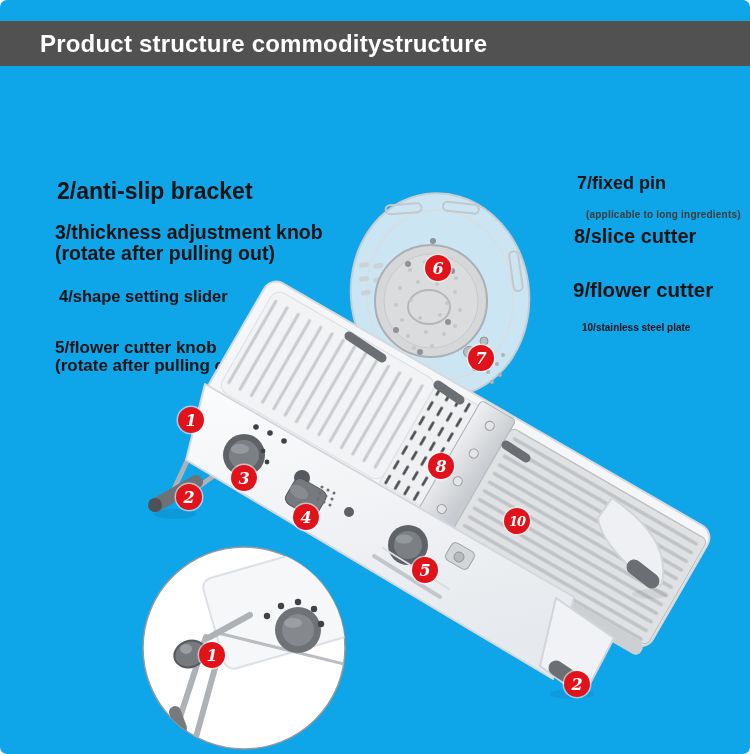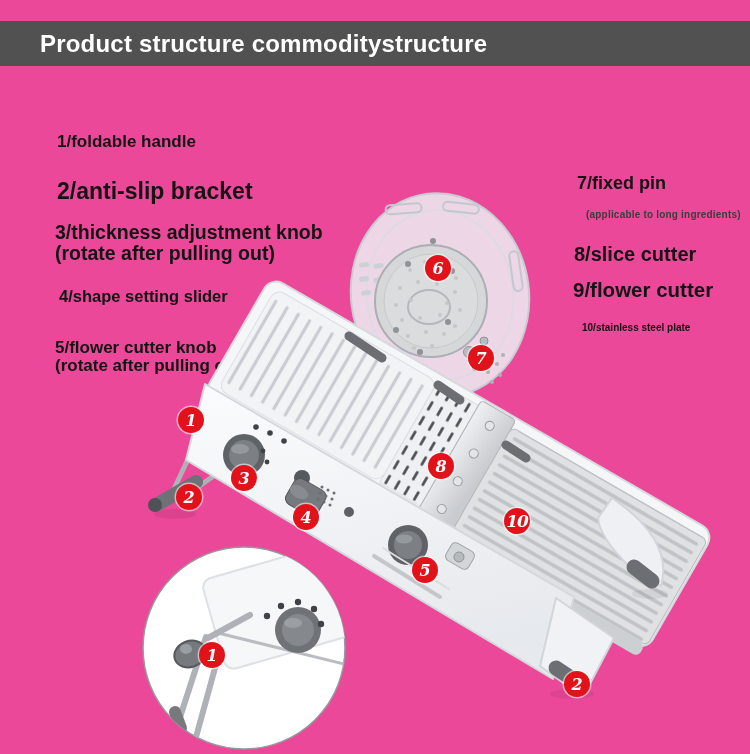--- a/index.html
+++ b/index.html
@@ -1,35 +1,35 @@
 <!DOCTYPE html>
 <html><head>
 <meta charset="utf-8">
 <style>
   html,body{margin:0;padding:0;background:#fff;}
-  .stage{position:relative;width:750px;height:754px;background:#ec4899;overflow:hidden;
-         font-family:"Liberation Sans",sans-serif;}
+  .stage{position:relative;width:750px;height:754px;background:#0ea5e9;overflow:hidden;
+         font-family:"Liberation Sans",sans-serif;border-radius:7px;}
   
   .banner{position:absolute;left:0;top:21px;width:750px;height:45px;background:#515151;
           display:flex;align-items:center;}
   .banner .title{color:#ffffff;font-size:24px;font-weight:bold;margin-left:40px;
                  letter-spacing:0.2px;white-space:nowrap;}
   
   .lab{position:absolute;font-weight:bold;color:#141414;line-height:1.07;white-space:nowrap;}
   .lab span{display:block;}
   .lab span:empty{display:none;}
   .lab .sub{font-size:10px;font-weight:600;color:#3d3d3d;margin-top:17px;padding-left:9px;
             letter-spacing:0.2px;}
   
   .marker{position:absolute;width:26px;height:26px;border-radius:50%;background:#e2121b;
           color:#fff;display:flex;align-items:center;justify-content:center;
           transform:translate(-50%,-50%);
           font-family:"DejaVu Serif",serif;font-style:italic;font-weight:bold;font-size:16px;
           box-shadow:0 0 0 1.5px rgba(255,255,255,0.55);z-index:5;}
-  .marker.wide{font-size:17px;letter-spacing:-1px;}
+  .marker.wide{font-size:13px;letter-spacing:-1px;}
   .art{position:absolute;left:0;top:0;width:750px;height:754px;z-index:1;}
 </style>
 </head>
 <body>
 
 <div class="stage">
 
   <svg class="art" viewBox="0 0 750 754" aria-hidden="true">
     <defs>
       <pattern id="rr" x="218" y="266" width="13" height="116" patternUnits="userSpaceOnUse">
@@ -242,24 +242,20 @@
         <ellipse cx="190" cy="654" rx="16" ry="13" fill="#76797e" stroke="#55585c" stroke-width="2" transform="rotate(-20 190 654)"></ellipse>
         <ellipse cx="186" cy="649" rx="6" ry="5" fill="#9a9da2"></ellipse>
       </g>
     </g>
   </svg>
 
   <div class="banner">
     <span class="title">Product structure commoditystructure</span>
   </div>
 
-  <div class="lab" style="left:57px;top:133px;font-size:17px">
-    <span>1/foldable handle</span>
-
-  </div>
   <div class="lab" style="left:57px;top:179px;font-size:23px">
     <span>2/anti-slip bracket</span>
 
   </div>
   <div class="lab" style="left:55px;top:222px;font-size:19.5px">
     <span>3/thickness adjustment knob</span>
     <span>(rotate after pulling out)</span>
   </div>
   <div class="lab" style="left:59px;top:288px;font-size:16.5px">
     <span>4/shape setting slider</span>
@@ -267,21 +263,21 @@
   </div>
   <div class="lab" style="left:55px;top:339px;font-size:17px">
     <span>5/flower cutter knob</span>
     <span>(rotate after pulling out)</span>
   </div>
 
   <div class="lab" style="left:577px;top:174px;font-size:18px">
     <span>7/fixed pin</span>
     <span class="sub">(applicable to long ingredients)</span>
   </div>
-  <div class="lab" style="left:574px;top:244px;font-size:20px">
+  <div class="lab" style="left:574px;top:226px;font-size:20px">
     <span>8/slice cutter</span>
 
   </div>
   <div class="lab" style="left:573px;top:279px;font-size:20.5px">
     <span>9/flower cutter</span>
 
   </div>
   <div class="lab" style="left:582px;top:323px;font-size:10px">
     <span>10/stainless steel plate</span>
 

